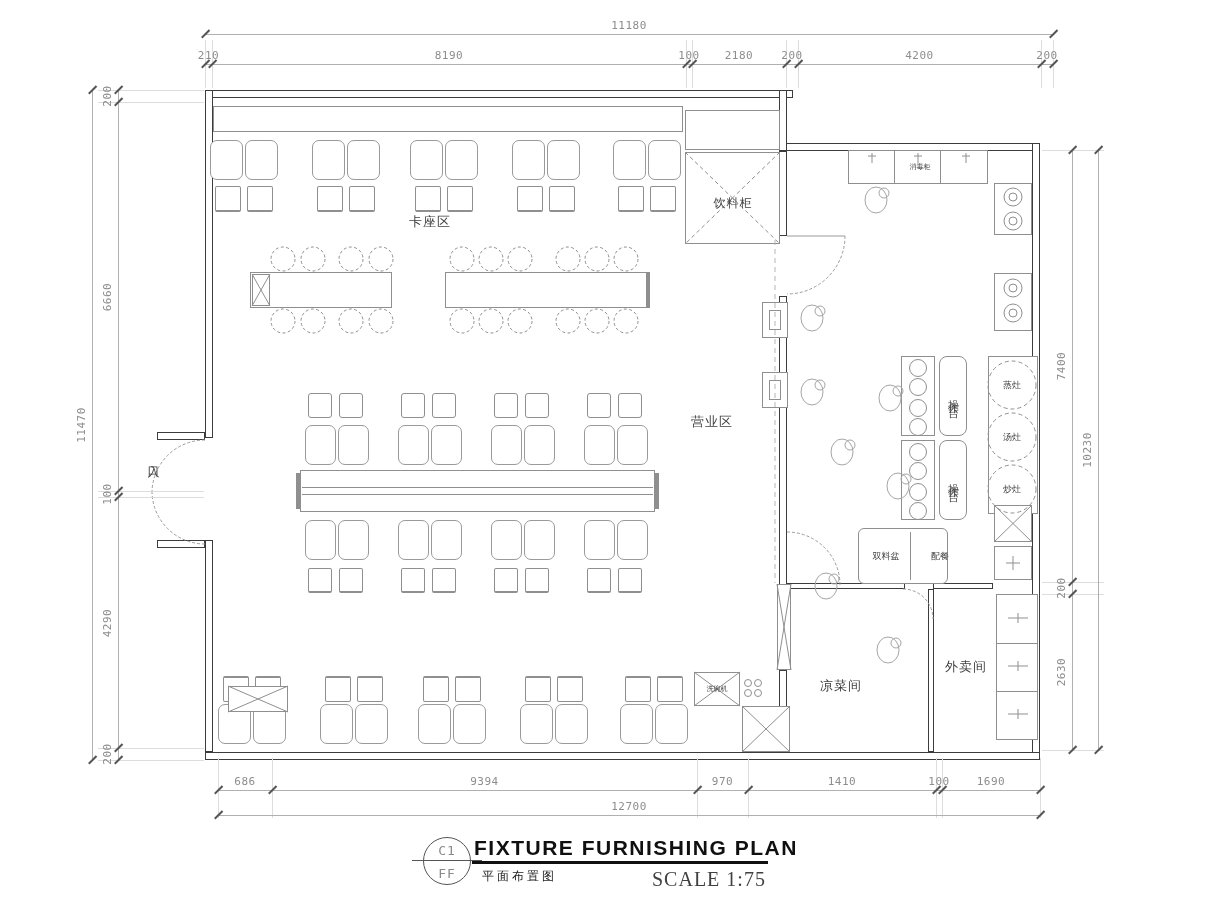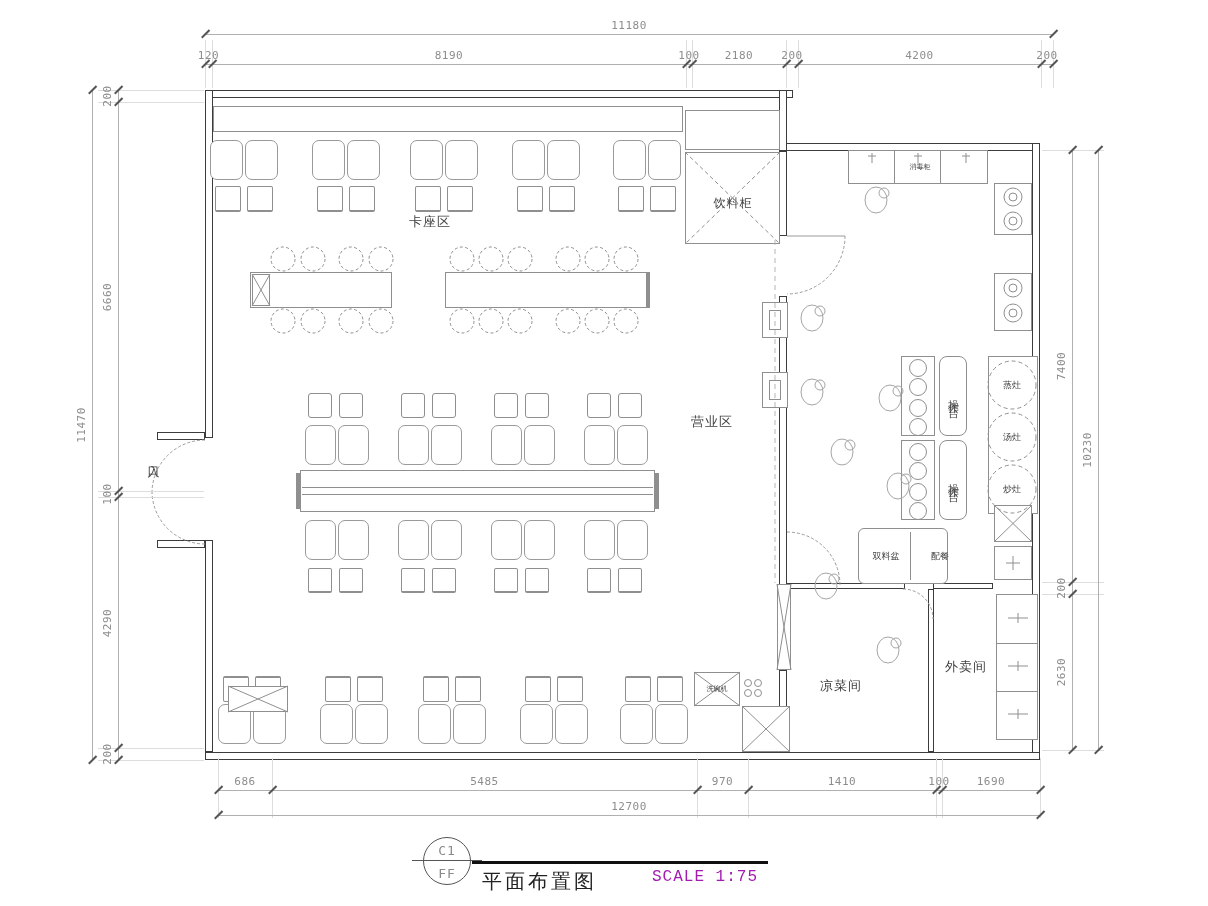--- a/index.html
+++ b/index.html
@@ -27,22 +27,22 @@
   .lab{position:absolute;transform:translate(-50%,-50%);font-size:13px;color:#3f3f3f;white-space:nowrap;letter-spacing:1px;}
   .labv{position:absolute;transform:translate(-50%,-50%);font-size:12px;color:#3f3f3f;
         writing-mode:vertical-rl;letter-spacing:3px;white-space:nowrap;}
   .labs{font-size:9px;letter-spacing:0;}
   .labxs{font-size:7px;letter-spacing:0;}
   svg.lines{position:absolute;left:0;top:0;}
   
   .tb-circle{position:absolute;border:1.3px solid #555;border-radius:50%;box-sizing:border-box;background:#fff;}
   .tb-title{position:absolute;font-weight:bold;font-size:21px;letter-spacing:1.5px;color:#101010;white-space:nowrap;}
   .tb-rule{position:absolute;background:#101010;}
-  .tb-sub{position:absolute;font-size:20px;color:#222;letter-spacing:3px;white-space:nowrap;}
-  .tb-scale{position:absolute;font-family:Liberation Mono, monospace;font-size:16px;color:#a21caf;letter-spacing:1px;white-space:nowrap;}
+  .tb-sub{position:absolute;font-size:12px;color:#222;letter-spacing:3px;white-space:nowrap;}
+  .tb-scale{position:absolute;font-family:Liberation Serif, serif;font-size:20px;color:#404040;letter-spacing:1px;white-space:nowrap;}
   .tb-ref{position:absolute;transform:translate(-50%,-50%);font-family:"DejaVu Sans Mono",monospace;
           font-size:13px;color:#8a8a8a;letter-spacing:1px;}
 </style>
 </head>
 <body>
 
 <div id="canvas">
 
   <div id="walls">
       <div class="wall" style="left: 205px; top: 90px; width: 588px; height: 8px;"></div>
@@ -317,37 +317,37 @@
       <span class="dimtxt" style="left: 629px; top: 32px;">11180</span>
       <div class="dimline" style="left: 205px; top: 64px; width: 848px; height: 1px;"></div>
       <div class="tick" style="left: 199.5px; top: 63.2px; width: 11px; height: 1.6px;"></div>
       <div class="tick" style="left: 206.5px; top: 63.2px; width: 11px; height: 1.6px;"></div>
       <div class="tick" style="left: 680.5px; top: 63.2px; width: 11px; height: 1.6px;"></div>
       <div class="tick" style="left: 686.5px; top: 63.2px; width: 11px; height: 1.6px;"></div>
       <div class="tick" style="left: 780.5px; top: 63.2px; width: 11px; height: 1.6px;"></div>
       <div class="tick" style="left: 792.5px; top: 63.2px; width: 11px; height: 1.6px;"></div>
       <div class="tick" style="left: 1035.5px; top: 63.2px; width: 11px; height: 1.6px;"></div>
       <div class="tick" style="left: 1047.5px; top: 63.2px; width: 11px; height: 1.6px;"></div>
-      <span class="dimtxt" style="left: 208.5px; top: 62px;">120</span>
+      <span class="dimtxt" style="left: 208.5px; top: 62px;">210</span>
       <span class="dimtxt" style="left: 449px; top: 62px;">8190</span>
       <span class="dimtxt" style="left: 689px; top: 62px;">100</span>
       <span class="dimtxt" style="left: 739px; top: 62px;">2180</span>
       <span class="dimtxt" style="left: 792px; top: 62px;">200</span>
       <span class="dimtxt" style="left: 919.5px; top: 62px;">4200</span>
       <span class="dimtxt" style="left: 1047px; top: 62px;">200</span>
       <div class="dimline" style="left: 218px; top: 790px; width: 822px; height: 1px;"></div>
       <div class="tick" style="left: 212.5px; top: 789.2px; width: 11px; height: 1.6px;"></div>
       <div class="tick" style="left: 266.5px; top: 789.2px; width: 11px; height: 1.6px;"></div>
       <div class="tick" style="left: 691.5px; top: 789.2px; width: 11px; height: 1.6px;"></div>
       <div class="tick" style="left: 742.5px; top: 789.2px; width: 11px; height: 1.6px;"></div>
       <div class="tick" style="left: 930.5px; top: 789.2px; width: 11px; height: 1.6px;"></div>
       <div class="tick" style="left: 936.5px; top: 789.2px; width: 11px; height: 1.6px;"></div>
       <div class="tick" style="left: 1034.5px; top: 789.2px; width: 11px; height: 1.6px;"></div>
       <span class="dimtxt" style="left: 245px; top: 788px;">686</span>
-      <span class="dimtxt" style="left: 484.5px; top: 788px;">5485</span>
+      <span class="dimtxt" style="left: 484.5px; top: 788px;">9394</span>
       <span class="dimtxt" style="left: 722.5px; top: 788px;">970</span>
       <span class="dimtxt" style="left: 842px; top: 788px;">1410</span>
       <span class="dimtxt" style="left: 939px; top: 788px;">100</span>
       <span class="dimtxt" style="left: 991px; top: 788px;">1690</span>
       <div class="dimline" style="left: 218px; top: 815px; width: 822px; height: 1px;"></div>
       <div class="tick" style="left: 212.5px; top: 814.2px; width: 11px; height: 1.6px;"></div>
       <div class="tick" style="left: 1034.5px; top: 814.2px; width: 11px; height: 1.6px;"></div>
       <span class="dimtxt" style="left: 629px; top: 813px;">12700</span>
       <div class="dimline" style="left: 92px; top: 90px; width: 1px; height: 670px;"></div>
       <div class="tick" style="left: 86.5px; top: 89.2px; width: 11px; height: 1.6px;"></div>
@@ -376,16 +376,17 @@
       <div class="dimline" style="left: 1098px; top: 150px; width: 1px; height: 600px;"></div>
       <div class="tick" style="left: 1092.5px; top: 149.2px; width: 11px; height: 1.6px;"></div>
       <div class="tick" style="left: 1092.5px; top: 749.2px; width: 11px; height: 1.6px;"></div>
       <span class="dimtxtv" style="left: 1087px; top: 450px;">10230</span>
     </div>
 
   <div class="tb-circle" style="left:423px;top:837px;width:48px;height:48px;"></div>
   <div class="tb-rule" style="left:412px;top:860px;width:70px;height:1.2px;background:#555;"></div>
   <span class="tb-ref" style="left:447px;top:850px;">C1</span>
   <span class="tb-ref" style="left:447px;top:873px;">FF</span>
+  <span class="tb-title" style="left:474px;top:836px;">FIXTURE FURNISHING PLAN</span>
   <div class="tb-rule" style="left:472px;top:861px;width:296px;height:3px;"></div>
   <span class="tb-sub" style="left:482px;top:868px;">平面布置图</span>
   <span class="tb-scale" style="left:652px;top:868px;">SCALE 1:75</span>
 </div>
 
 </body></html>

